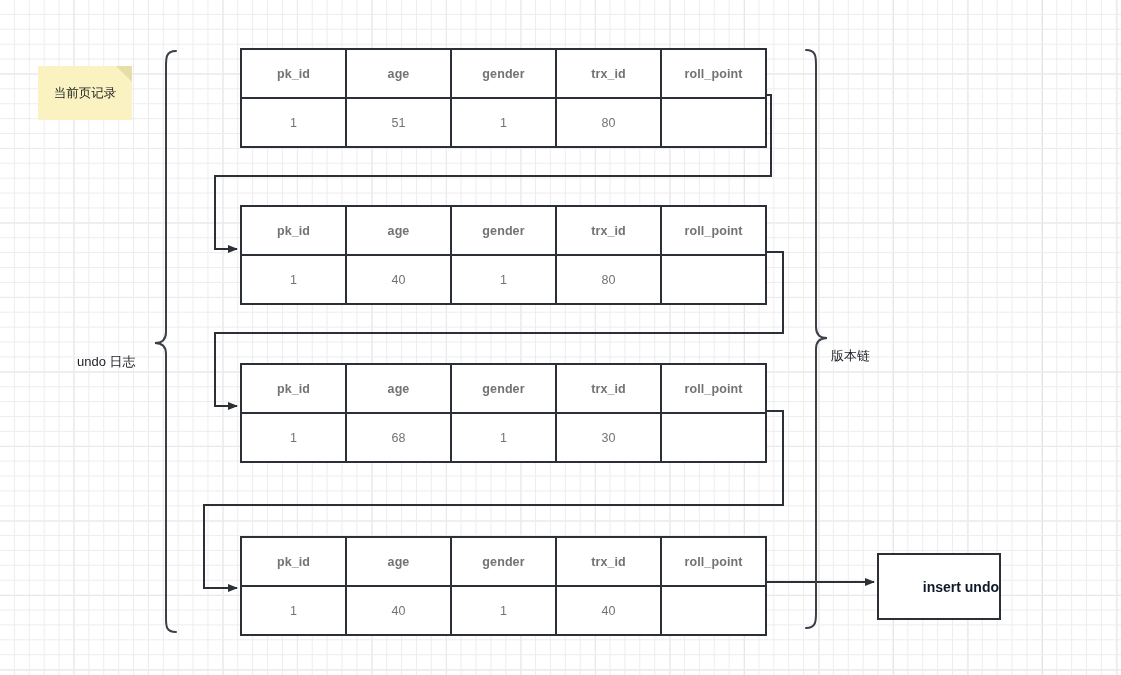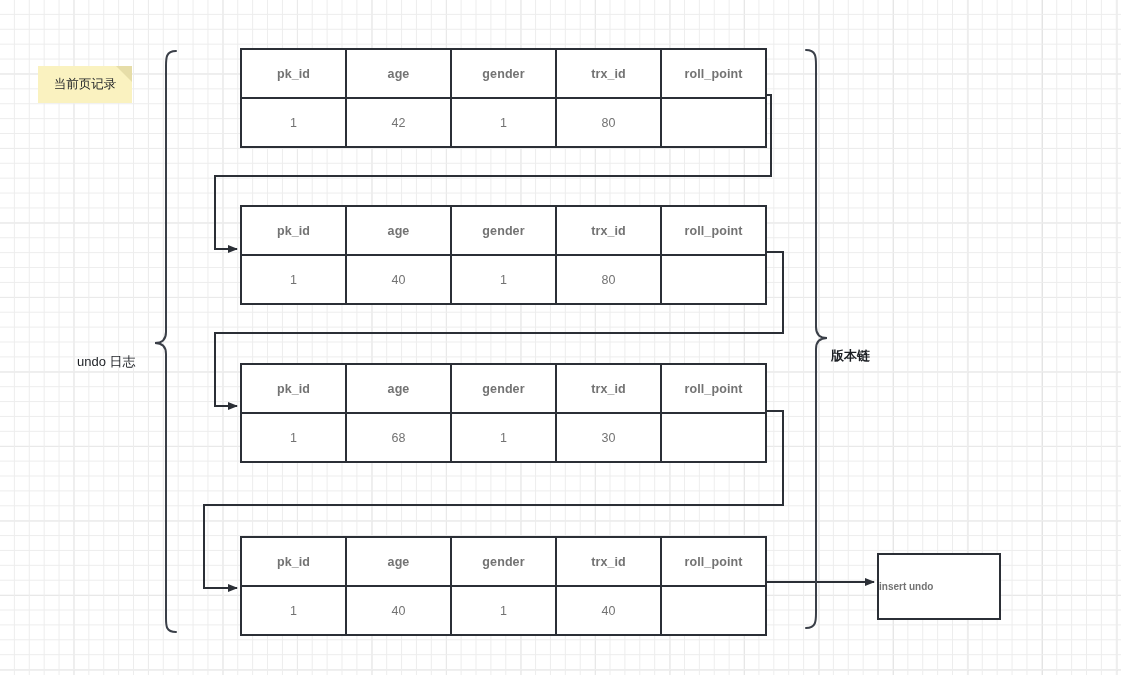--- a/index.html
+++ b/index.html
@@ -55,24 +55,24 @@
     font-weight: normal;
   }
 
   
   .plain-box {
     position: absolute;
     border: 2px solid #2b2f36;
     background: #ffffff;
     display: flex;
     align-items: center;
-    justify-content: flex-start;
-    font-size: 10px;
+    justify-content: flex-end;
+    font-size: 14px;
     font-weight: bold;
-    color: #737373;
+    color: #0f172a;
   }
 
   
   .sticky {
     position: absolute;
     background: #faf2c0;
     display: flex;
     align-items: center;
     justify-content: center;
     font-size: 12.5px;
@@ -90,21 +90,21 @@
   }
 
   
   .label {
     position: absolute;
     font-size: 13px;
     color: #1c1f24;
     white-space: nowrap;
     margin-top: 18px;
   }
-  .label.cjk { font-weight: bold; }
+  .label.cjk { font-weight: normal; }
 </style>
 </head>
 <body>
 
 <div id="canvas">
 
   <svg id="svglayer" viewBox="0 0 1121 675" xmlns="http://www.w3.org/2000/svg">
     <defs>
       <marker id="arrowhead" markerWidth="10" markerHeight="8" refX="9" refY="4" orient="auto" markerUnits="userSpaceOnUse">
         <path d="M0,0 L10,4 L0,8 z" fill="#2b2f36"></path>
@@ -129,41 +129,41 @@
 
     <path d="M806,50
              C816,50 816,57 816,65
              L816,327
              C816,335 820,338 827,338
              C820,338 816,341 816,349
              L816,613
              C816,621 816,628 806,628" fill="none" stroke="#3a3f48" stroke-width="2" stroke-linecap="round"></path>
   </svg>
 
-  <div class="sticky" style="left:38px; top:66px; width:94px; height:37px;">
+  <div class="sticky" style="left:38px; top:66px; width:94px; height:54px;">
     <span class="fold"></span>
     <span>当前页记录</span>
   </div>
 
   <div class="label" style="left:77px; top:335px;">undo 日志</div>
 
   <div class="label cjk" style="left:831px; top:329px;">版本链</div>
 
   <table class="rec-table" style="left:240px; top:48px;">
     <tbody>
         <tr>
       <td class="hdr">pk_id</td>
       <td class="hdr">age</td>
       <td class="hdr">gender</td>
       <td class="hdr">trx_id</td>
       <td class="hdr">roll_point</td>
     </tr>
     <tr>
       <td class="val">1</td>
-      <td class="val">42</td>
+      <td class="val">51</td>
       <td class="val">1</td>
       <td class="val">80</td>
       <td class="val"></td>
     </tr>
   </tbody>
     </table>
 
   <table class="rec-table" style="left:240px; top:205px;">
     <tbody>
         <tr>

